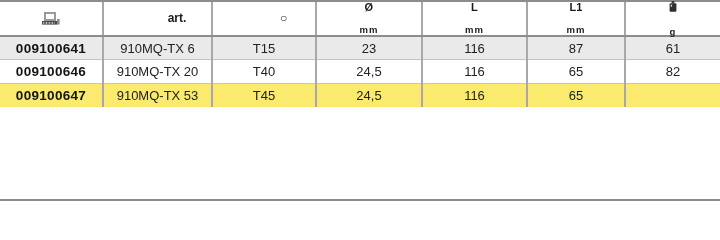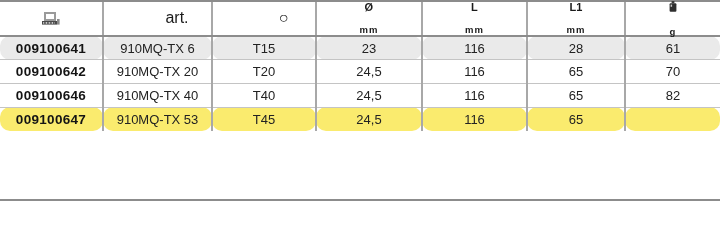--- a/index.html
+++ b/index.html
@@ -66,22 +66,22 @@
     font-weight: bold;
     letter-spacing: 0.2px;
   }
   .hdr-unit {
     font-size: 9.5px;
     font-weight: bold;
     letter-spacing: 1px;
     margin-top: 12px;
   }
   .hdr-single {
-    font-size: 16px;
-    font-weight: normal;
+    font-size: 12px;
+    font-weight: bold;
     margin-left: 39px;
   }
 
   
   .icon-cell {
     display: flex;
     align-items: center;
     justify-content: center;
     height: 32px;
   }
@@ -98,21 +98,20 @@
   tbody tr { height: 23.8px; }
   tbody td {
     border-right: 2px solid #a8a8a8;
     border-bottom: 1px solid #c4c4c4;
     text-align: center;
     vertical-align: middle;
     padding: 0;
     font-size: 13px;
     color: #222222;
     white-space: nowrap;
-    border-radius: 10px;
   }
   tbody td:last-child { border-right: none; }
   tbody tr:last-child td { border-bottom: none; margin-left: 48px; }
 
   tbody tr.shaded td { background: #eaeaea; }
   tbody tr.plain  td { background: #ffffff; }
   tbody tr.highlight td { background: #faeb6e; }
 
   td.code {
     font-weight: bold;
@@ -209,35 +208,26 @@
       </tr>
     </thead>
 
     <tbody>
       <tr class="shaded">
         <td class="code">009100641</td>
         <td>910MQ-TX 6</td>
         <td>T15</td>
         <td>23</td>
         <td>116</td>
-        <td>28</td>
+        <td>87</td>
         <td>61</td>
-      </tr>
-      <tr class="plain">
-        <td class="code">009100642</td>
-        <td>910MQ-TX 20</td>
-        <td>T20</td>
-        <td>24,5</td>
-        <td>116</td>
-        <td>65</td>
-        <td>70</td>
       </tr>
       <tr class="plain">
         <td class="code">009100646</td>
-        <td>910MQ-TX 40</td>
+        <td>910MQ-TX 20</td>
         <td>T40</td>
         <td>24,5</td>
         <td>116</td>
         <td>65</td>
         <td>82</td>
       </tr>
       <tr class="highlight">
         <td class="code">009100647</td>
         <td>910MQ-TX 53</td>
         <td>T45</td>

